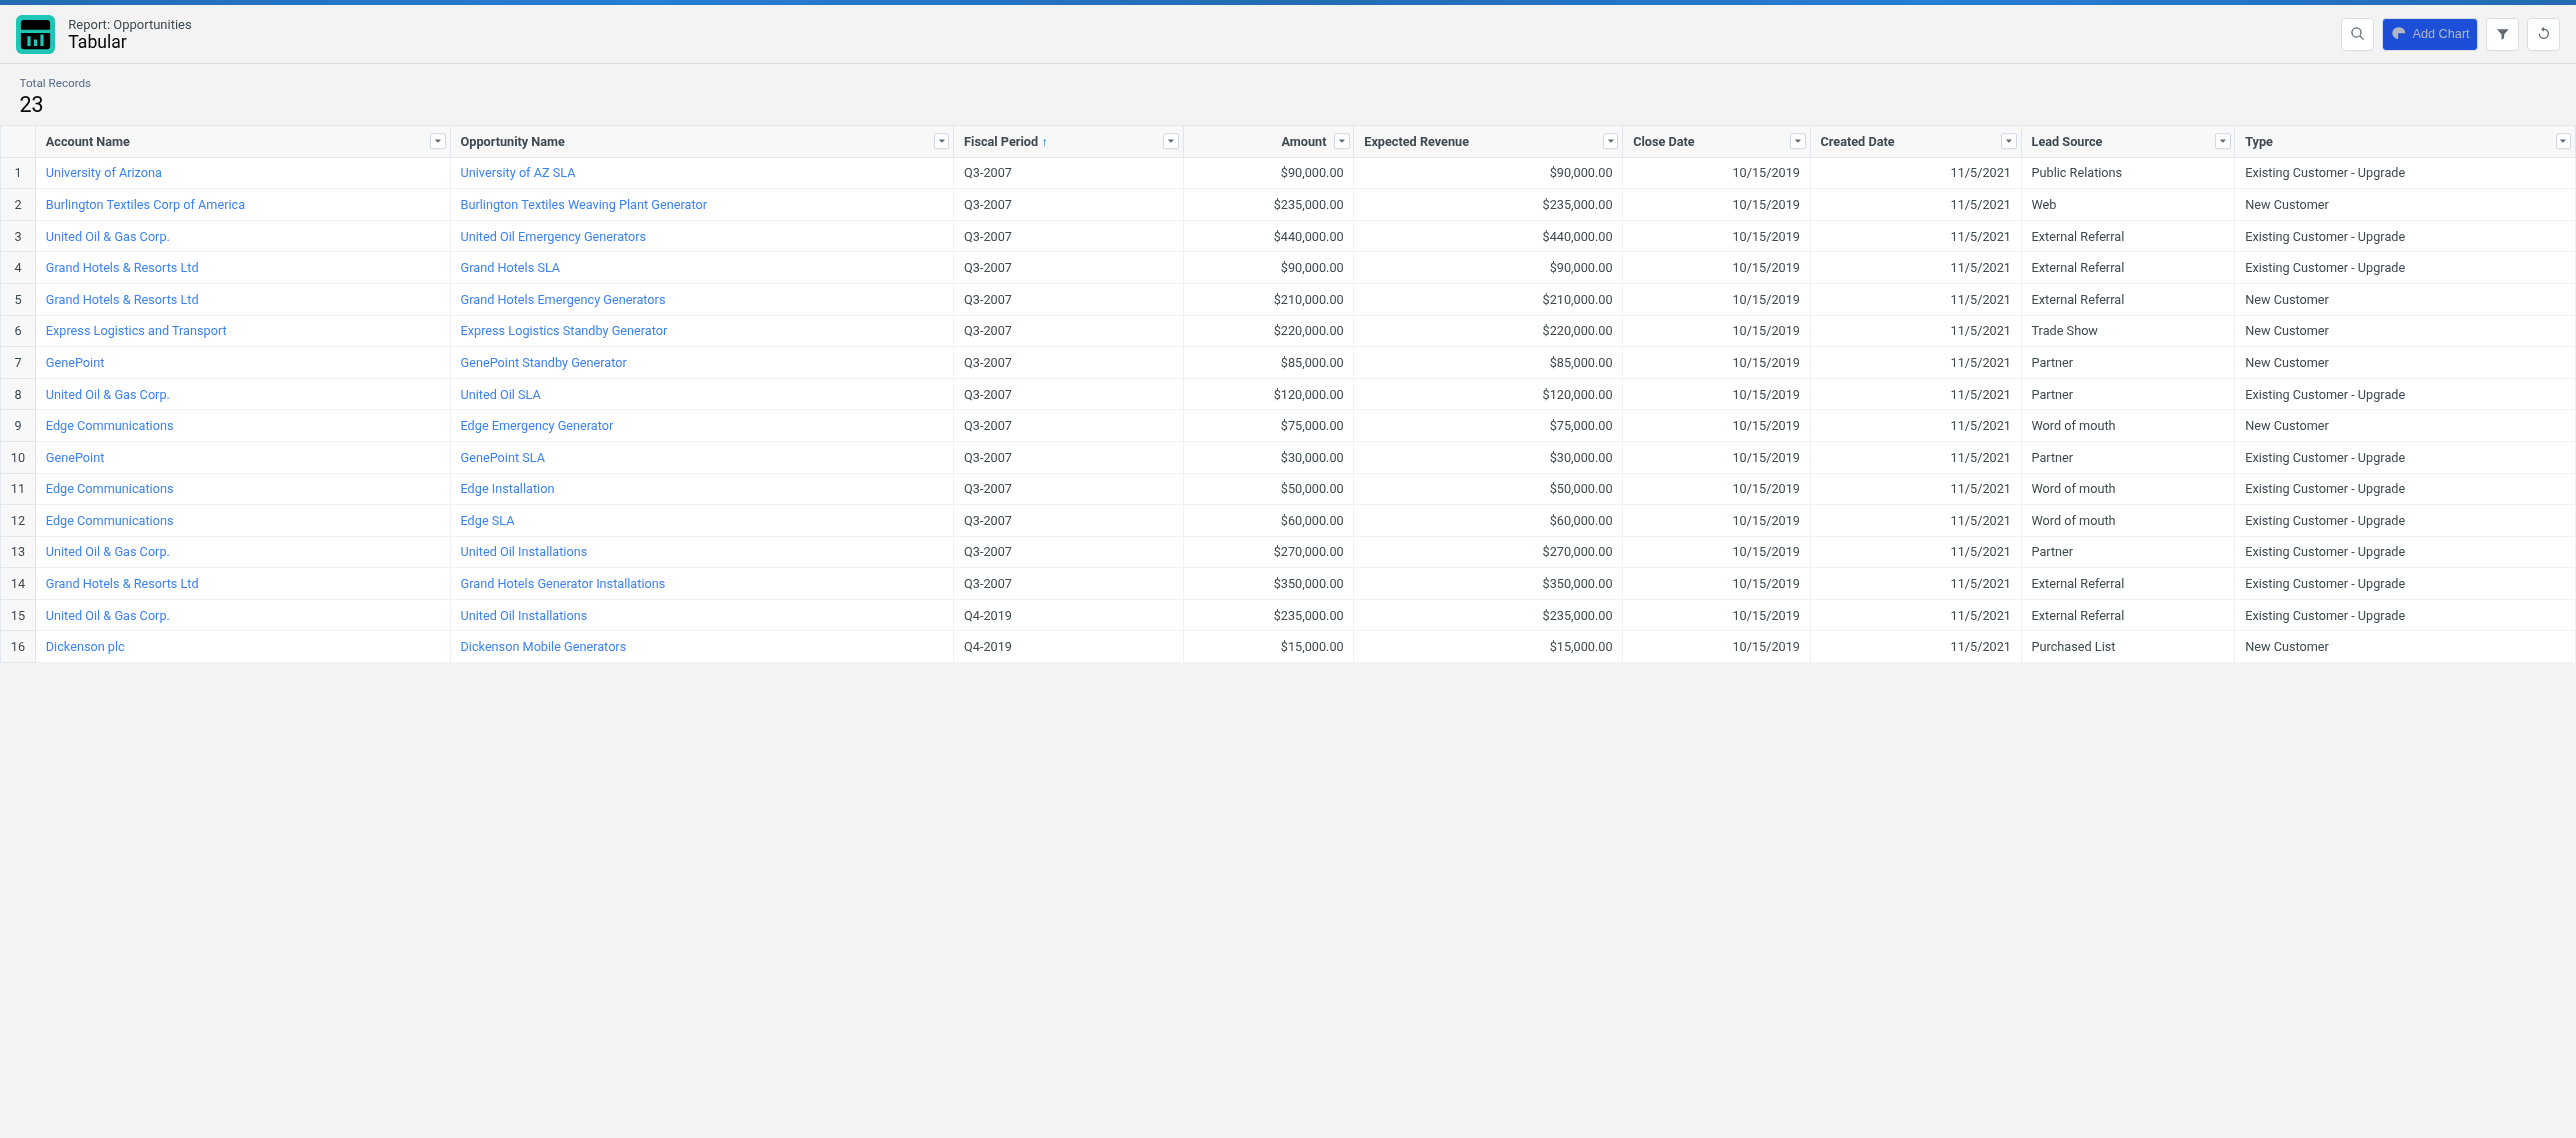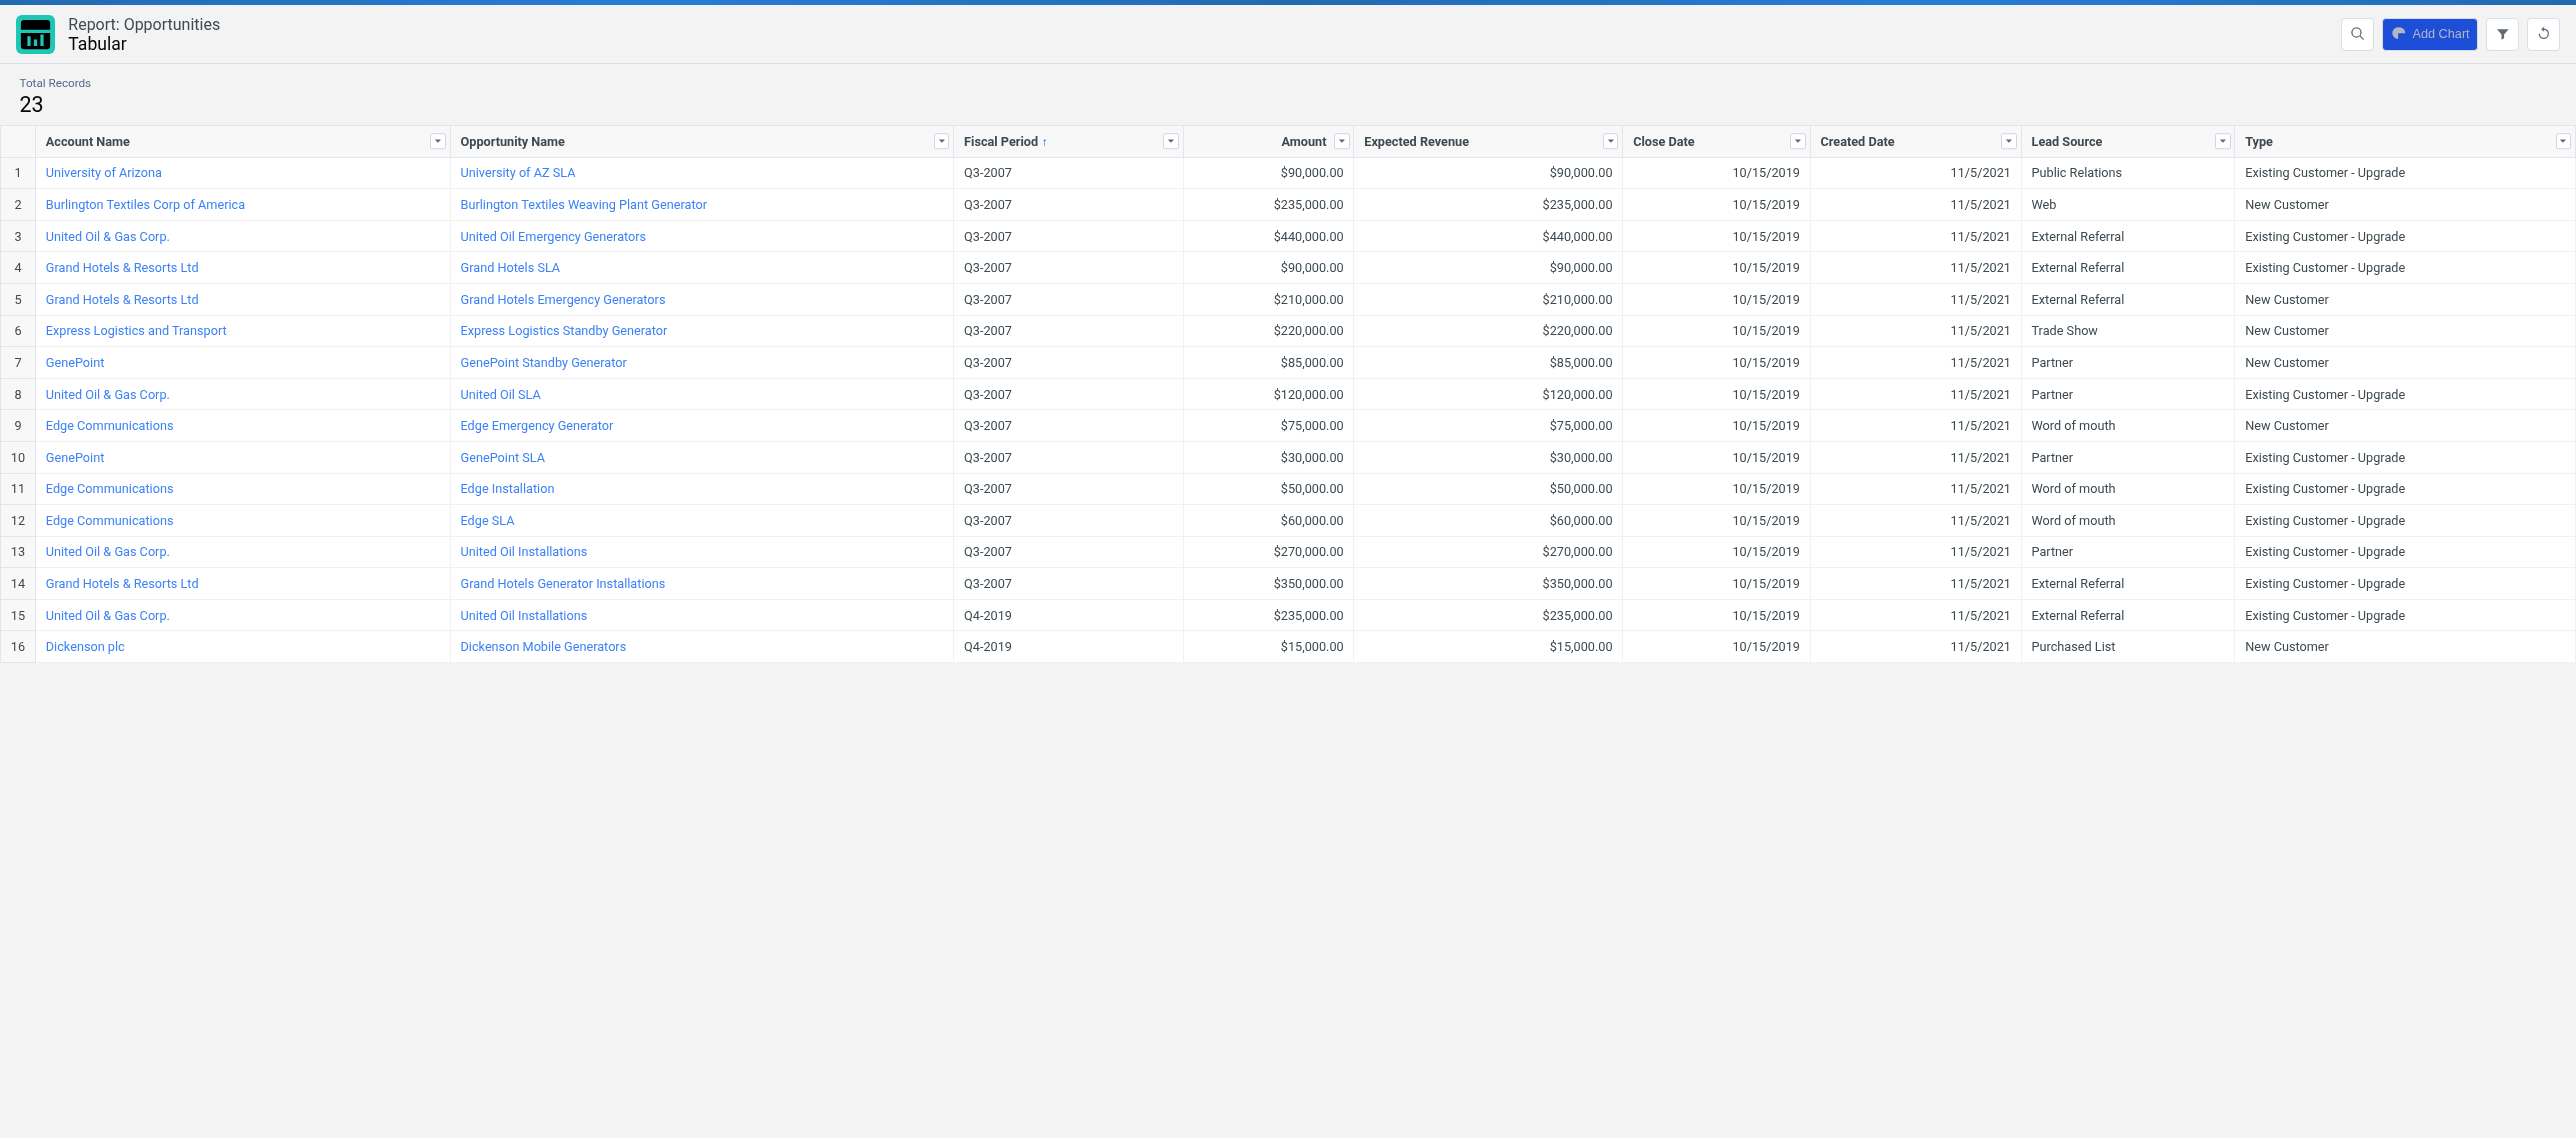--- a/index.html
+++ b/index.html
@@ -22,21 +22,21 @@
       align-items: center;
       justify-content: space-between;
     }
     .header-left { display:flex; align-items:center; gap:13.7px; }
     .report-icon {
       width: 39px; height: 39px; border-radius: 5.9px;
       background: #1ec6b6;
       display:flex; align-items:center; justify-content:center;
       color:#fff;
     }
-    .titles .pre { font-size: 16px; color:#3e4950; }
+    .titles .pre { font-size: 13px; color:#3e4950; }
     .titles .main { font-size: 17.6px; font-weight: 400; color:#080707;}
     .header-right { display:flex; align-items:center; gap:7.8px; }
     .icon-btn {
       height: 33px; min-width: 33px;
       border:1px solid #d8dde6; background:#fff; border-radius:3.9px;
       display:flex; align-items:center; justify-content:center;
       cursor:pointer; color:#5e6a75; padding:0 7.8px;
       font-size:12.7px;
     }
     .icon-btn.disabled { color:#b0b7c3; cursor:not-allowed; background:#1d4ed8;}

